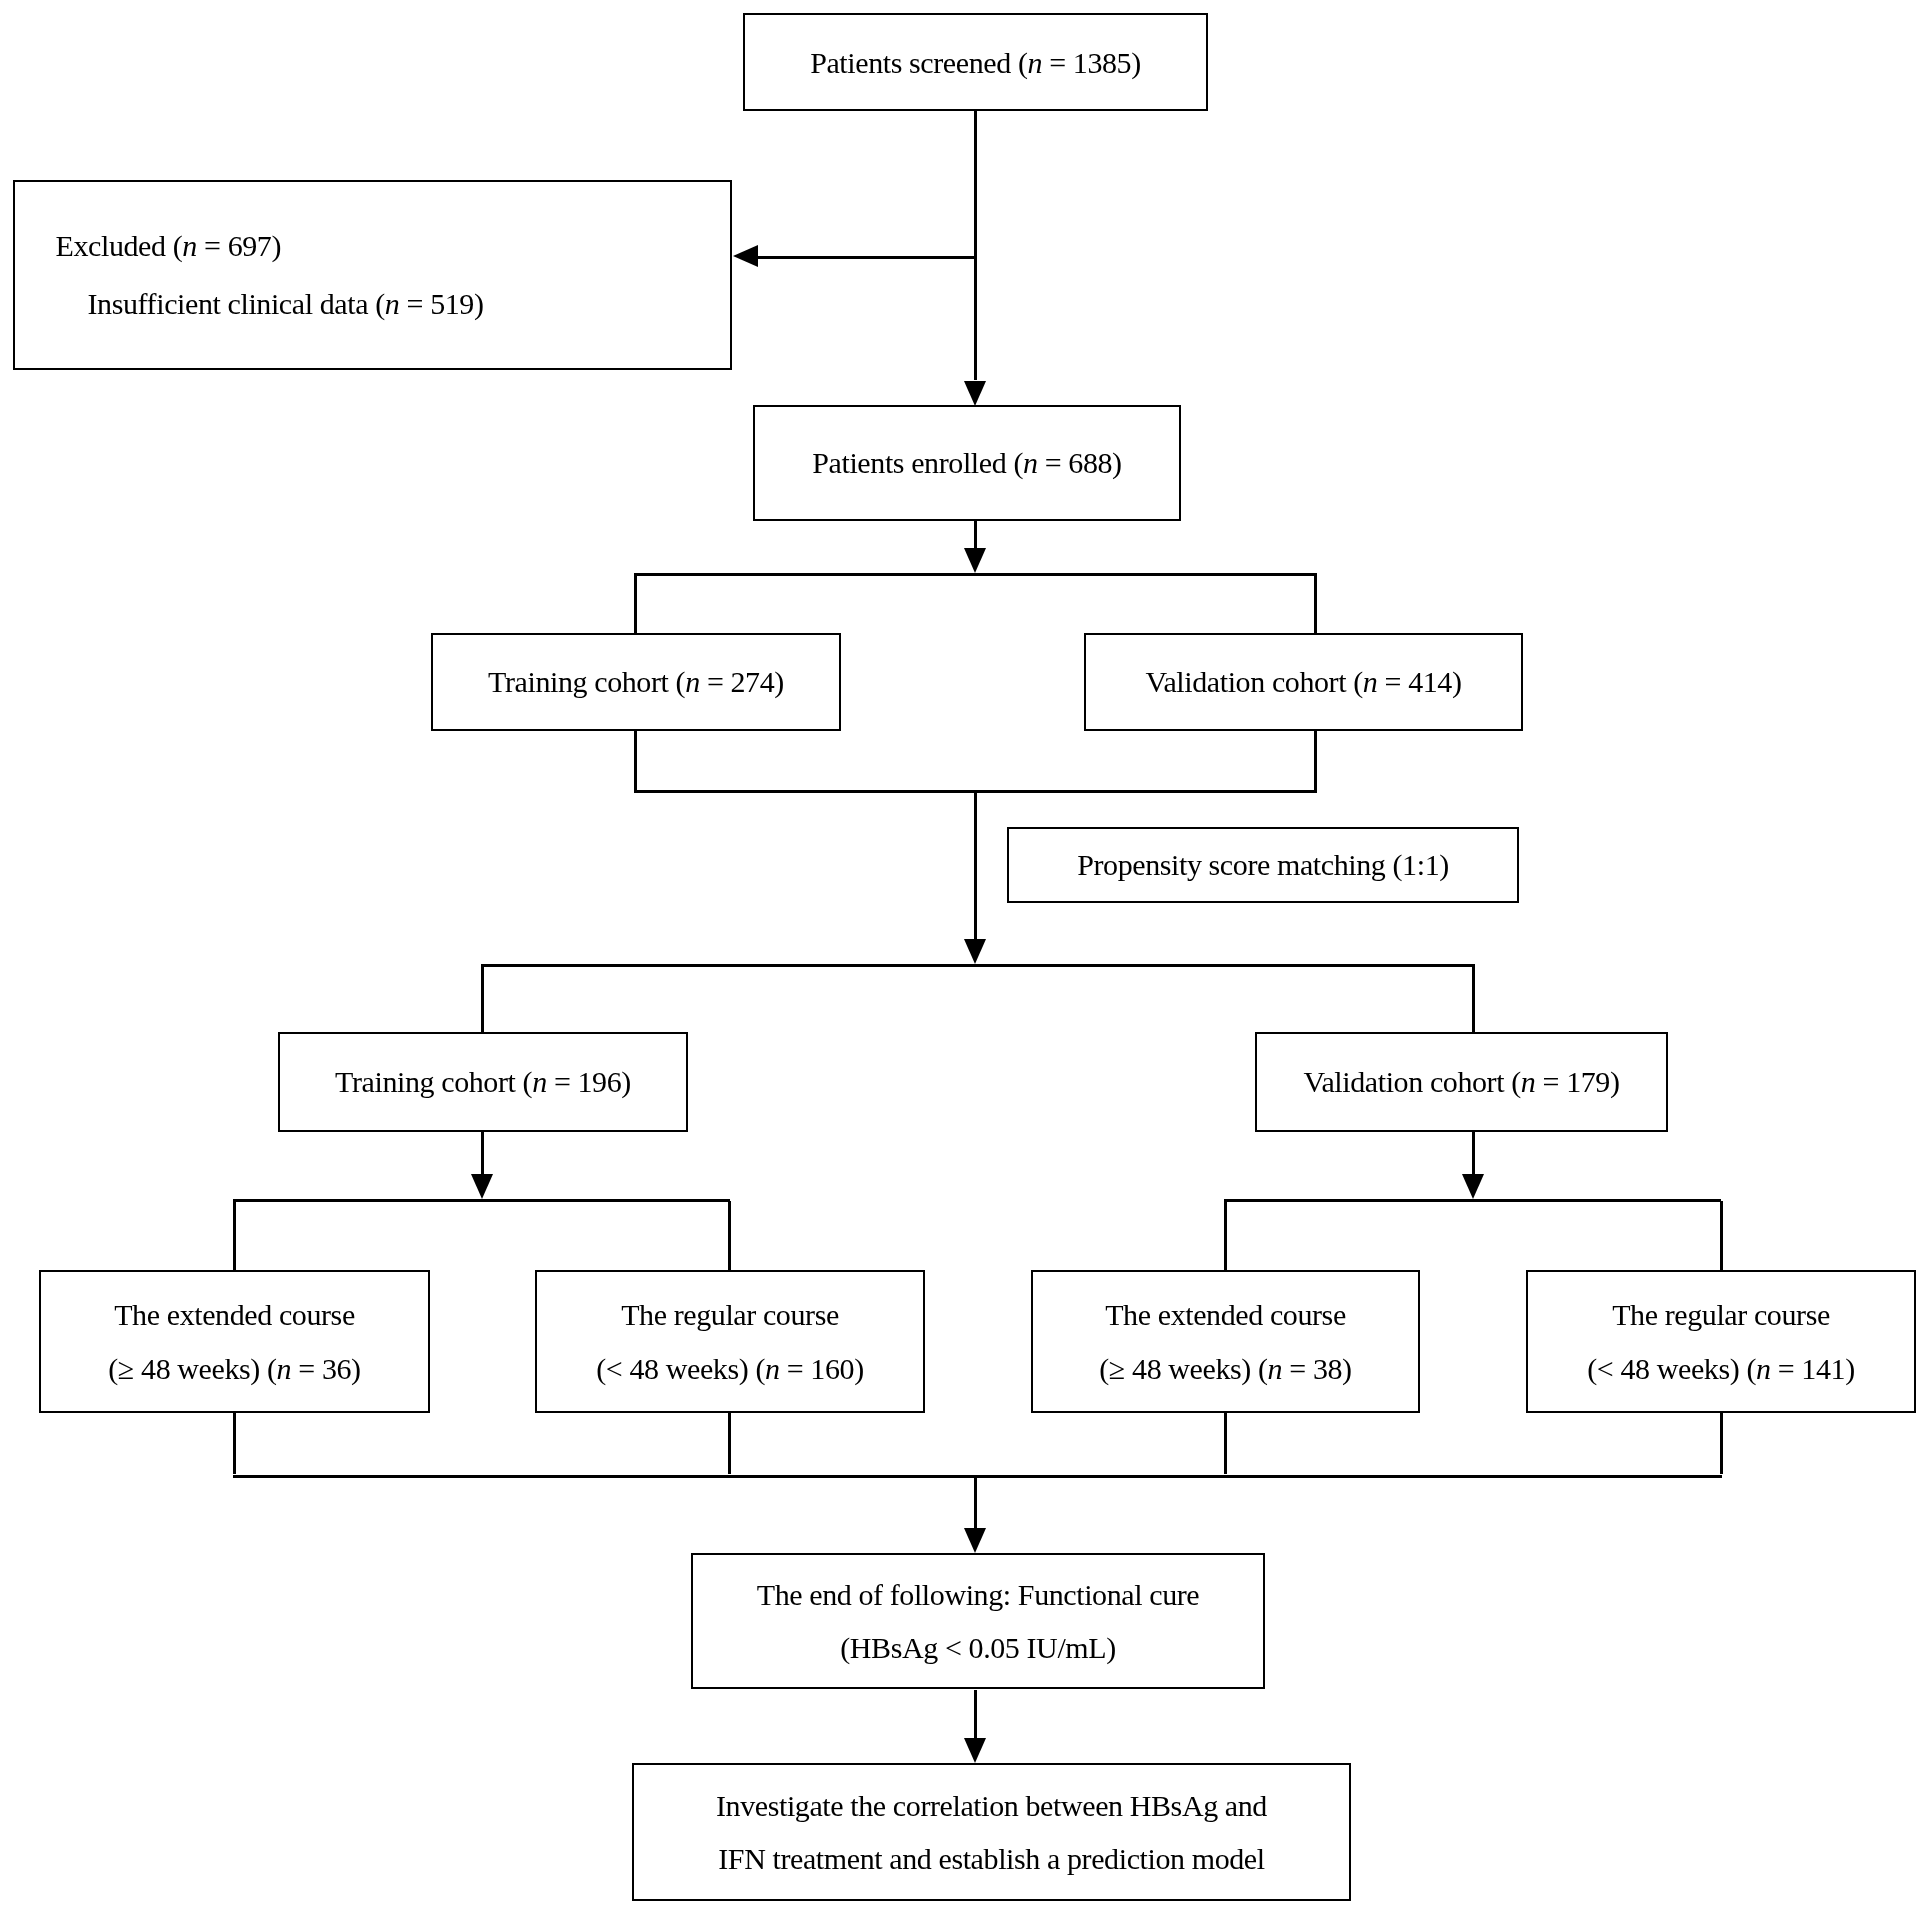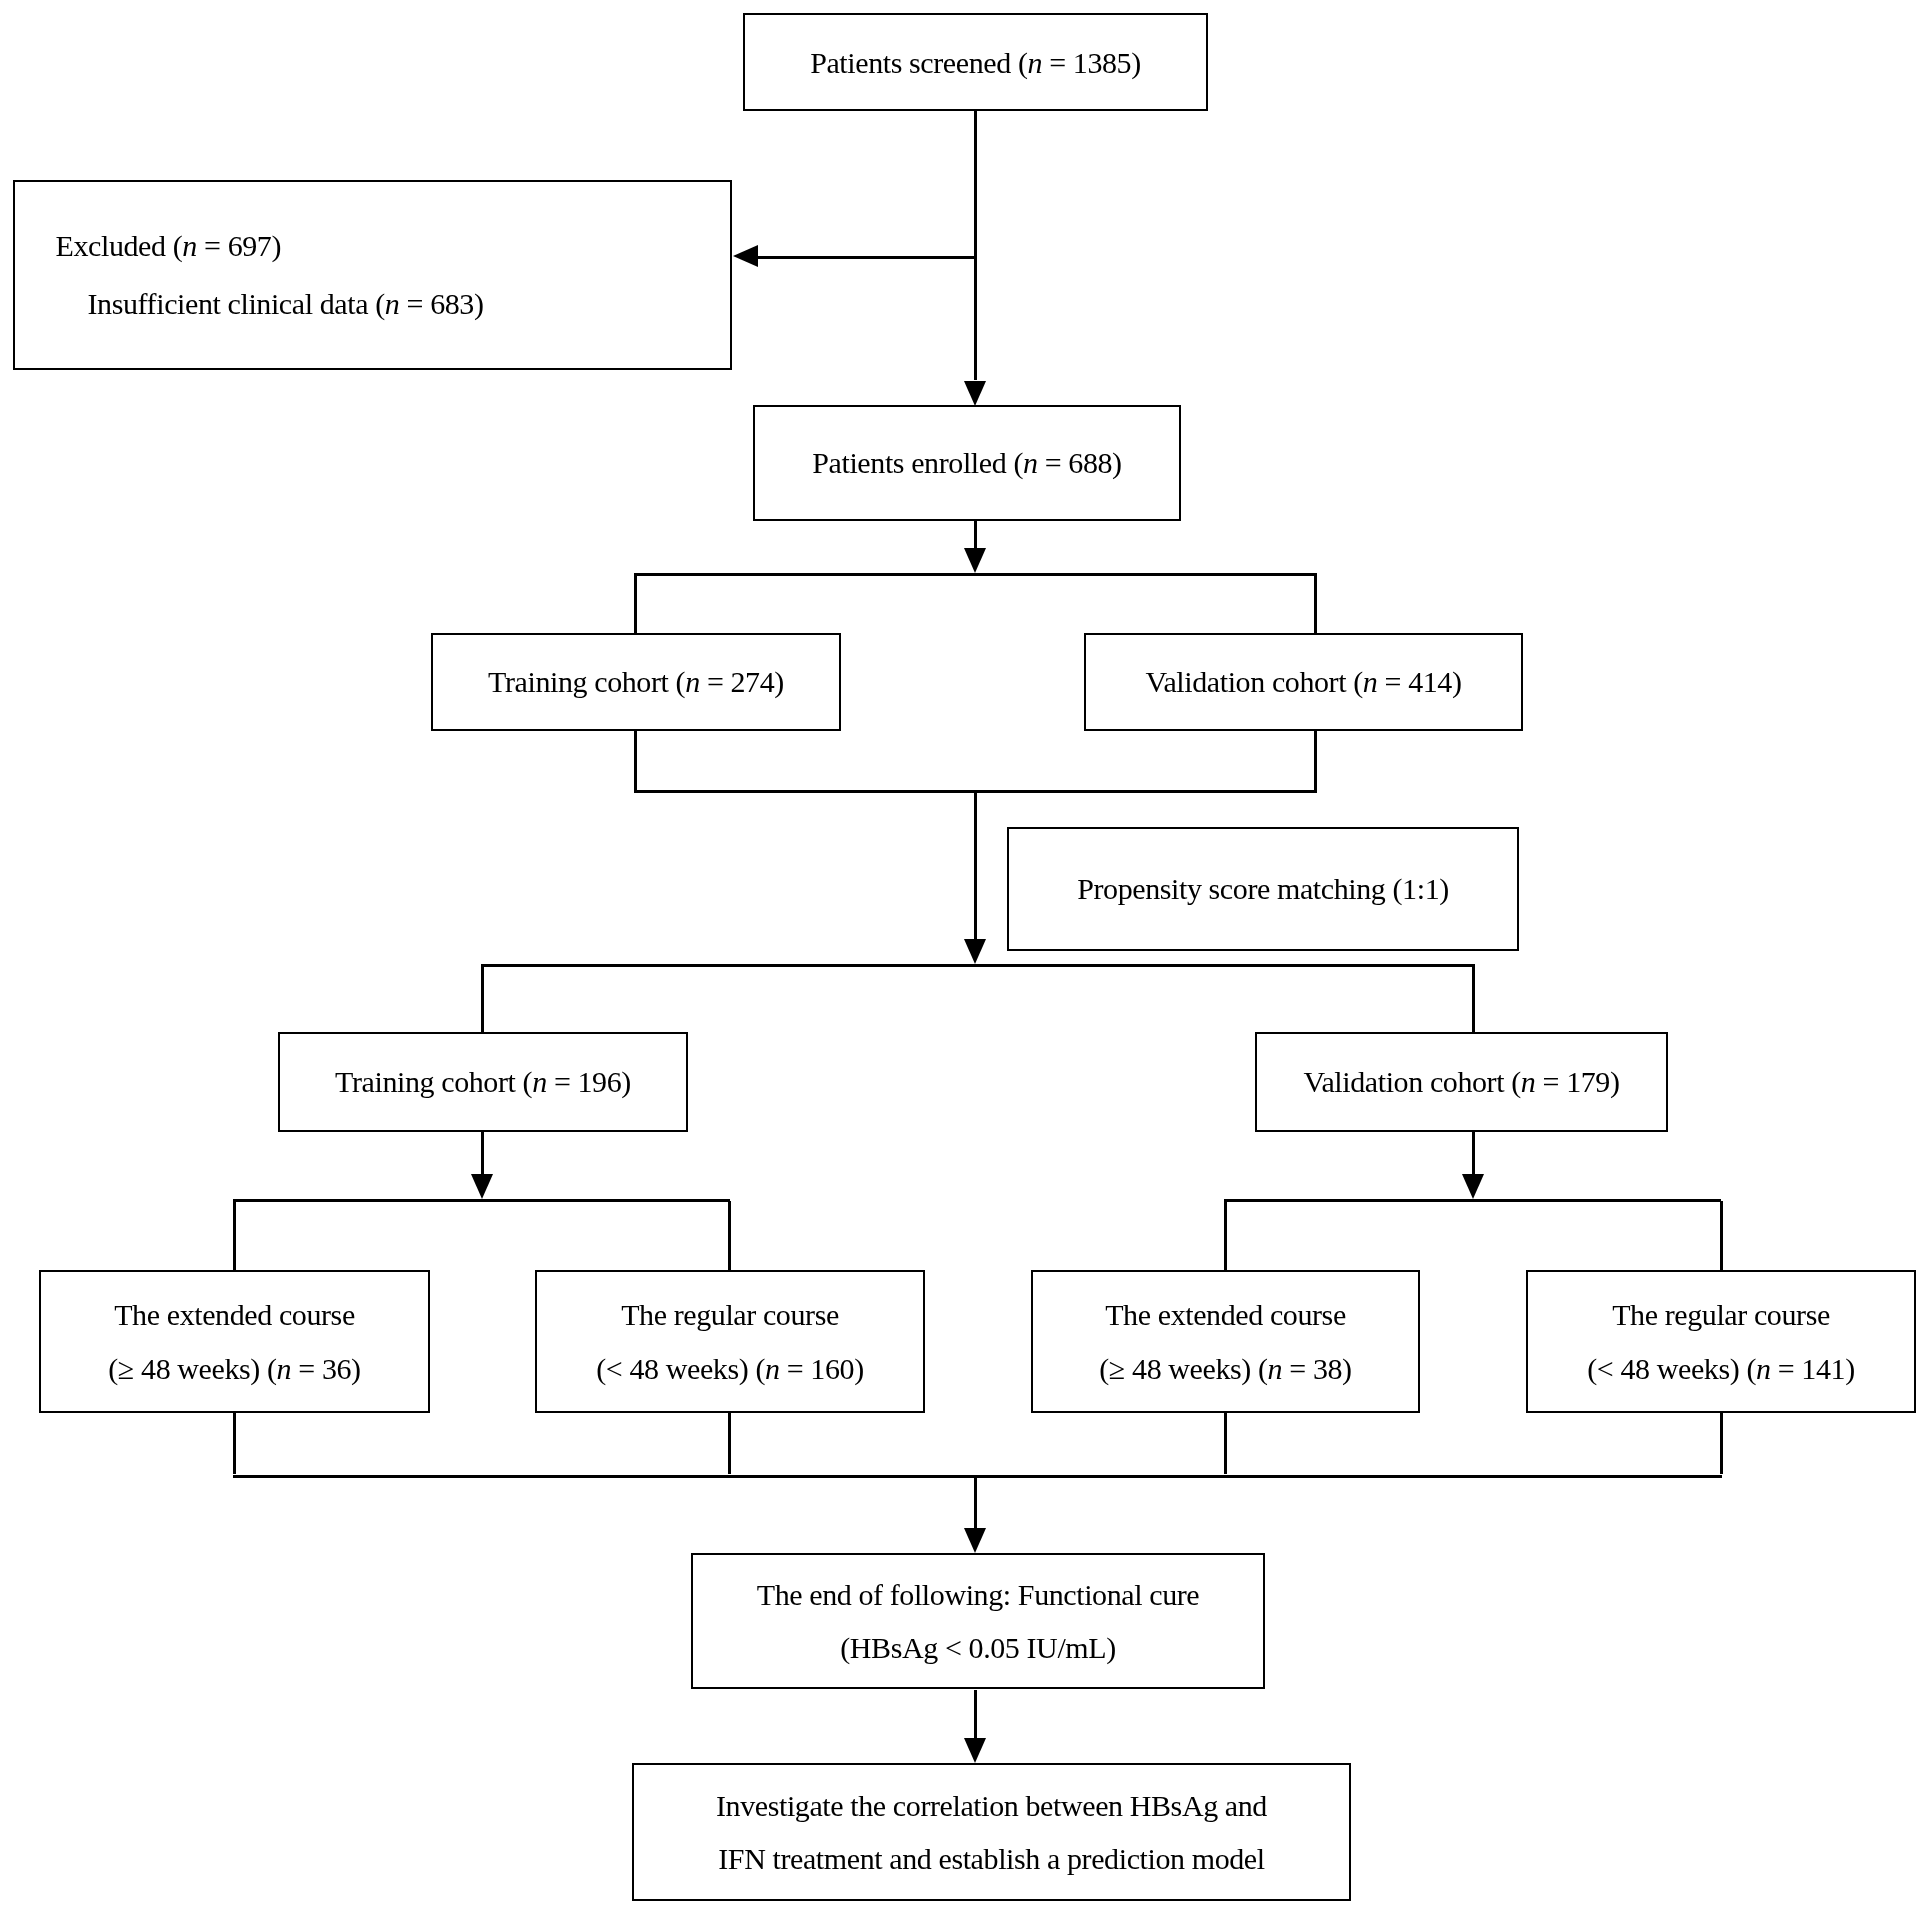--- a/index.html
+++ b/index.html
@@ -30,36 +30,36 @@
 <body>
 
 <div class="canvas">
 
   <div class="box" style="left:743px;top:13.4px;width:465px;height:98px">
     <div class="bl"><span>Patients screened (</span><i>n</i><span> = 1385)</span></div>
   </div>
 
   <div class="box alignleft" style="left:12.5px;top:164px;width:719px;height:190px">
     <div class="bl"><span>Excluded (</span><i>n</i><span> = 697)</span></div>
-    <div class="bl ind"><span>Insufficient clinical data (</span><i>n</i><span> = 683)</span></div>
+    <div class="bl ind"><span>Insufficient clinical data (</span><i>n</i><span> = 519)</span></div>
   </div>
 
   <div class="box" style="left:753px;top:405px;width:428px;height:116px">
     <div class="bl"><span>Patients enrolled (</span><i>n</i><span> = 688)</span></div>
   </div>
 
   <div class="box" style="left:431px;top:633px;width:410px;height:98px">
     <div class="bl"><span>Training cohort (</span><i>n</i><span> = 274)</span></div>
   </div>
 
   <div class="box" style="left:1084px;top:633px;width:439px;height:98px">
     <div class="bl"><span>Validation cohort (</span><i>n</i><span> = 414)</span></div>
   </div>
 
-  <div class="box" style="left:1007px;top:827px;width:512px;height:124px">
+  <div class="box" style="left:1007px;top:827px;width:512px;height:76px">
     <div class="bl">Propensity score matching (1:1)</div>
   </div>
 
   <div class="box" style="left:278px;top:1032px;width:410px;height:100px">
     <div class="bl"><span>Training cohort (</span><i>n</i><span> = 196)</span></div>
   </div>
 
   <div class="box" style="left:1255px;top:1032px;width:413px;height:100px">
     <div class="bl"><span>Validation cohort (</span><i>n</i><span> = 179)</span></div>
   </div>

